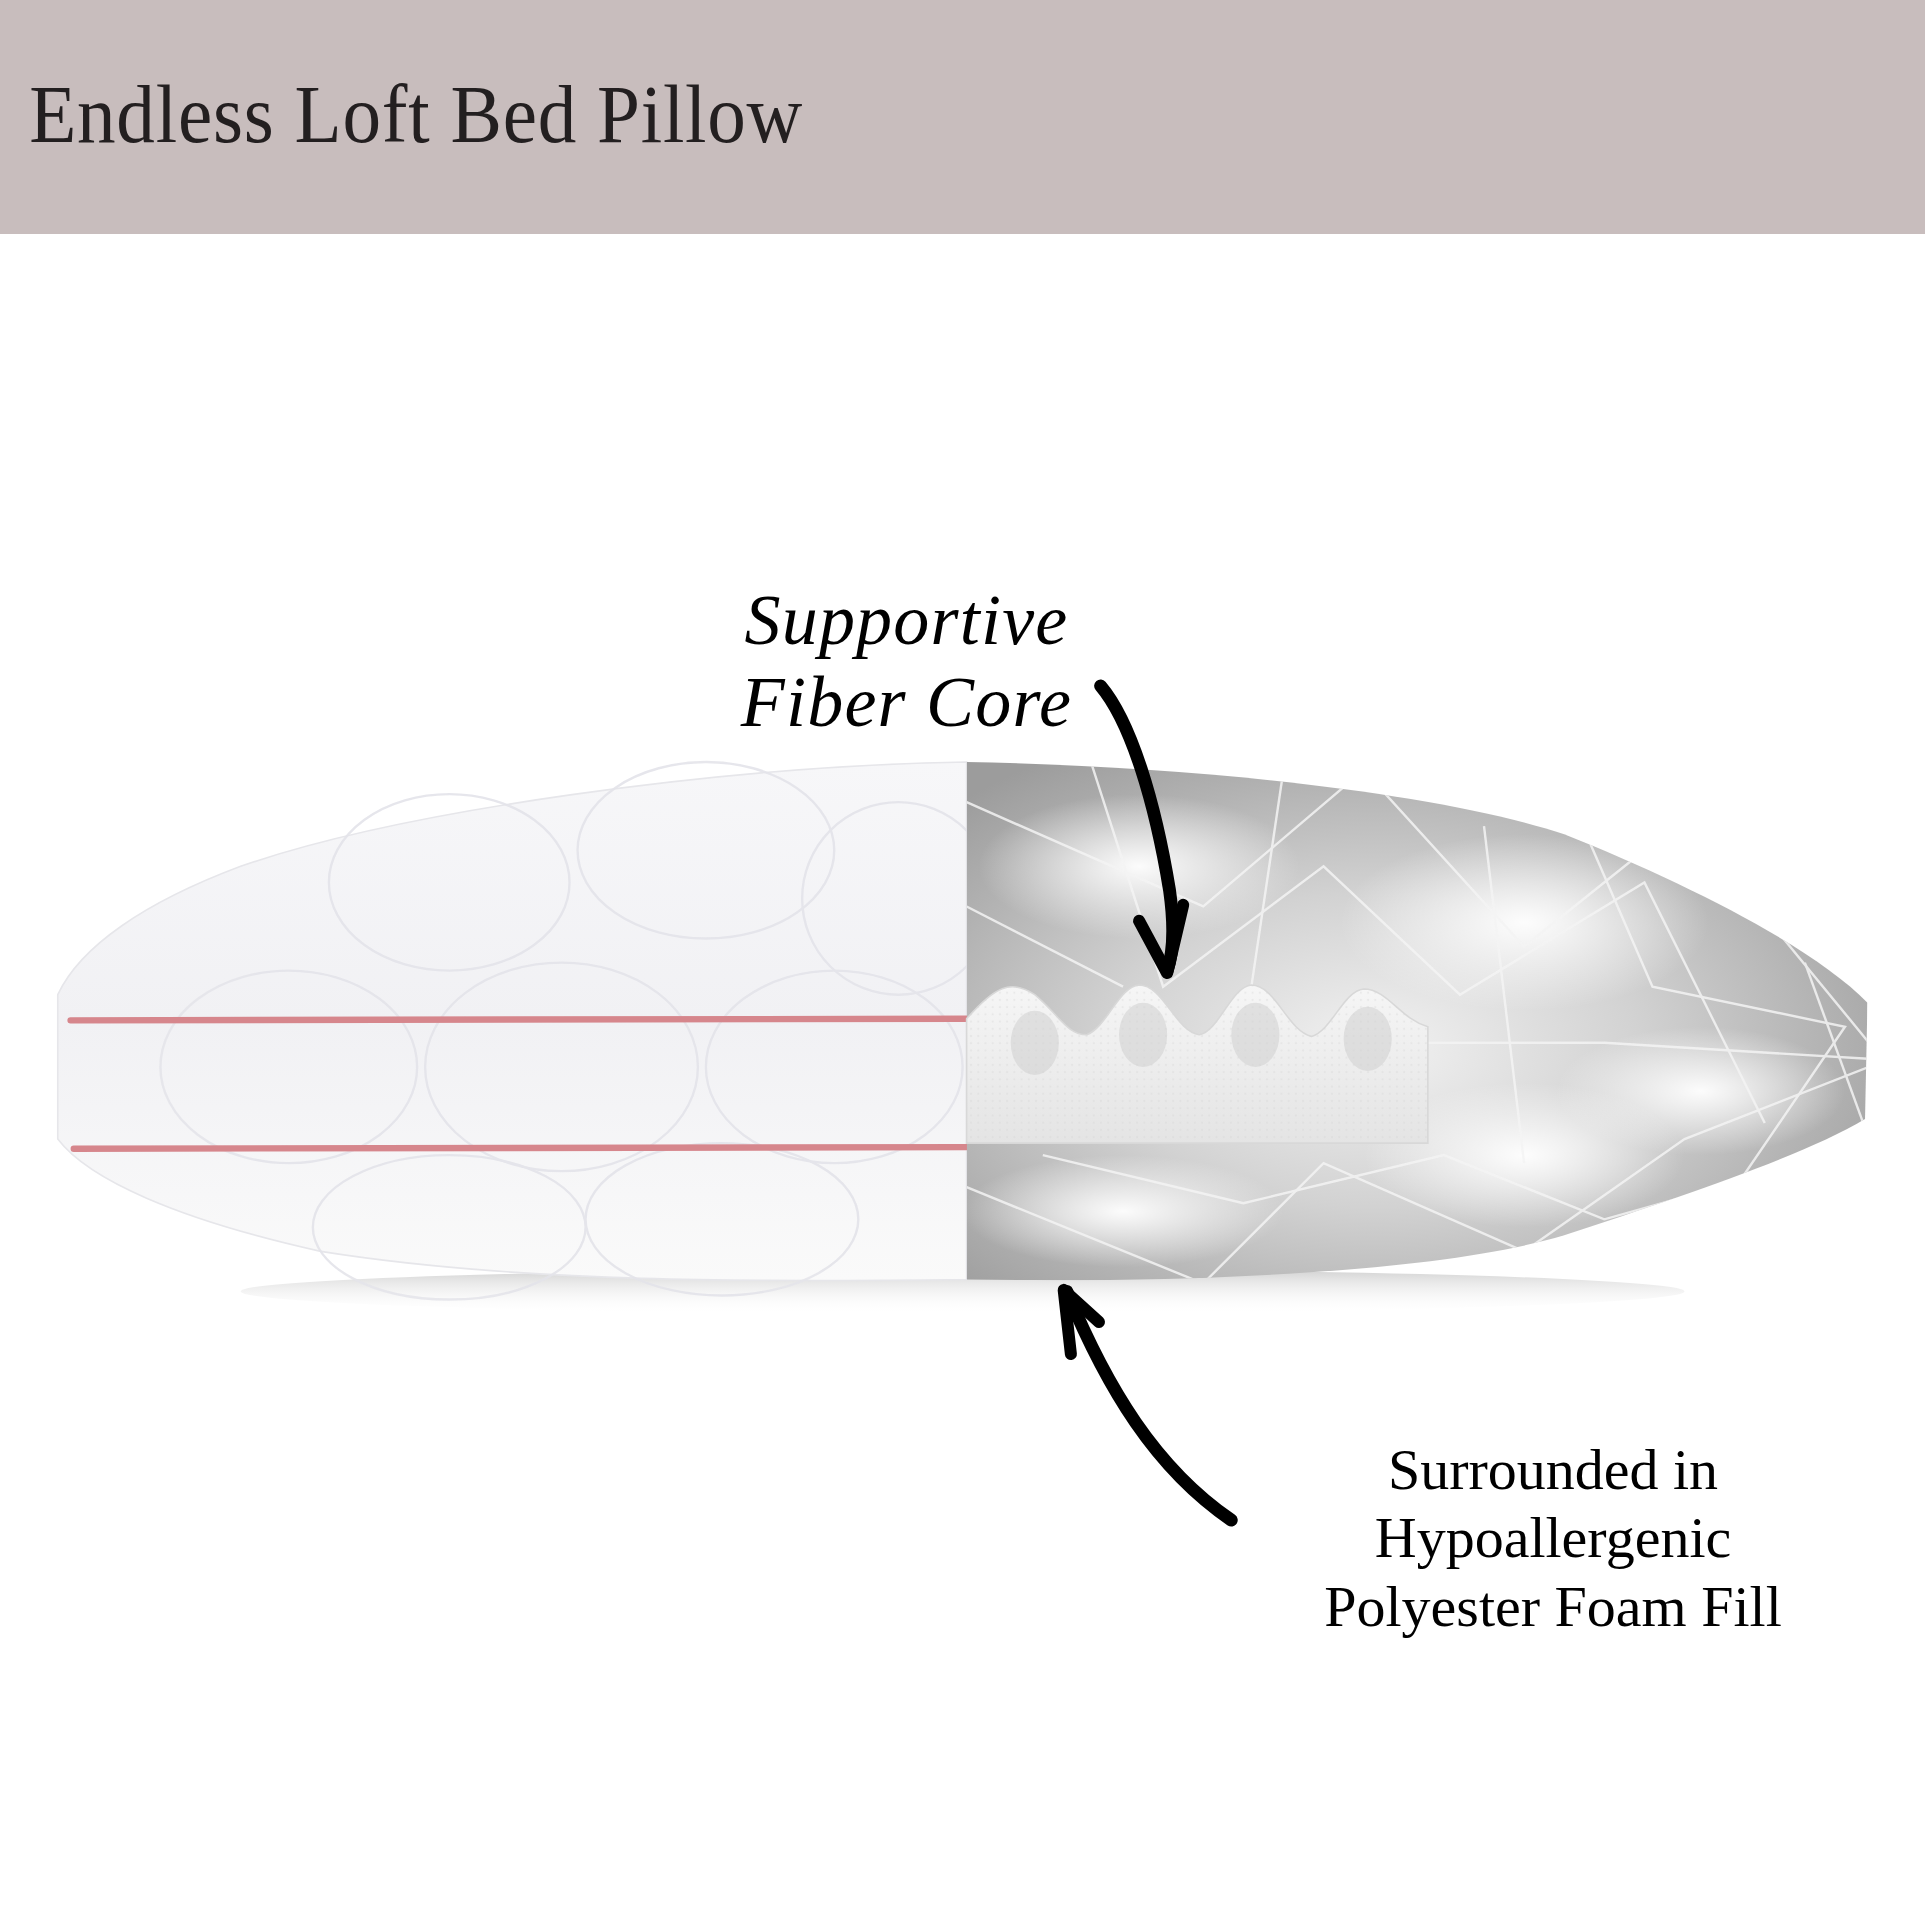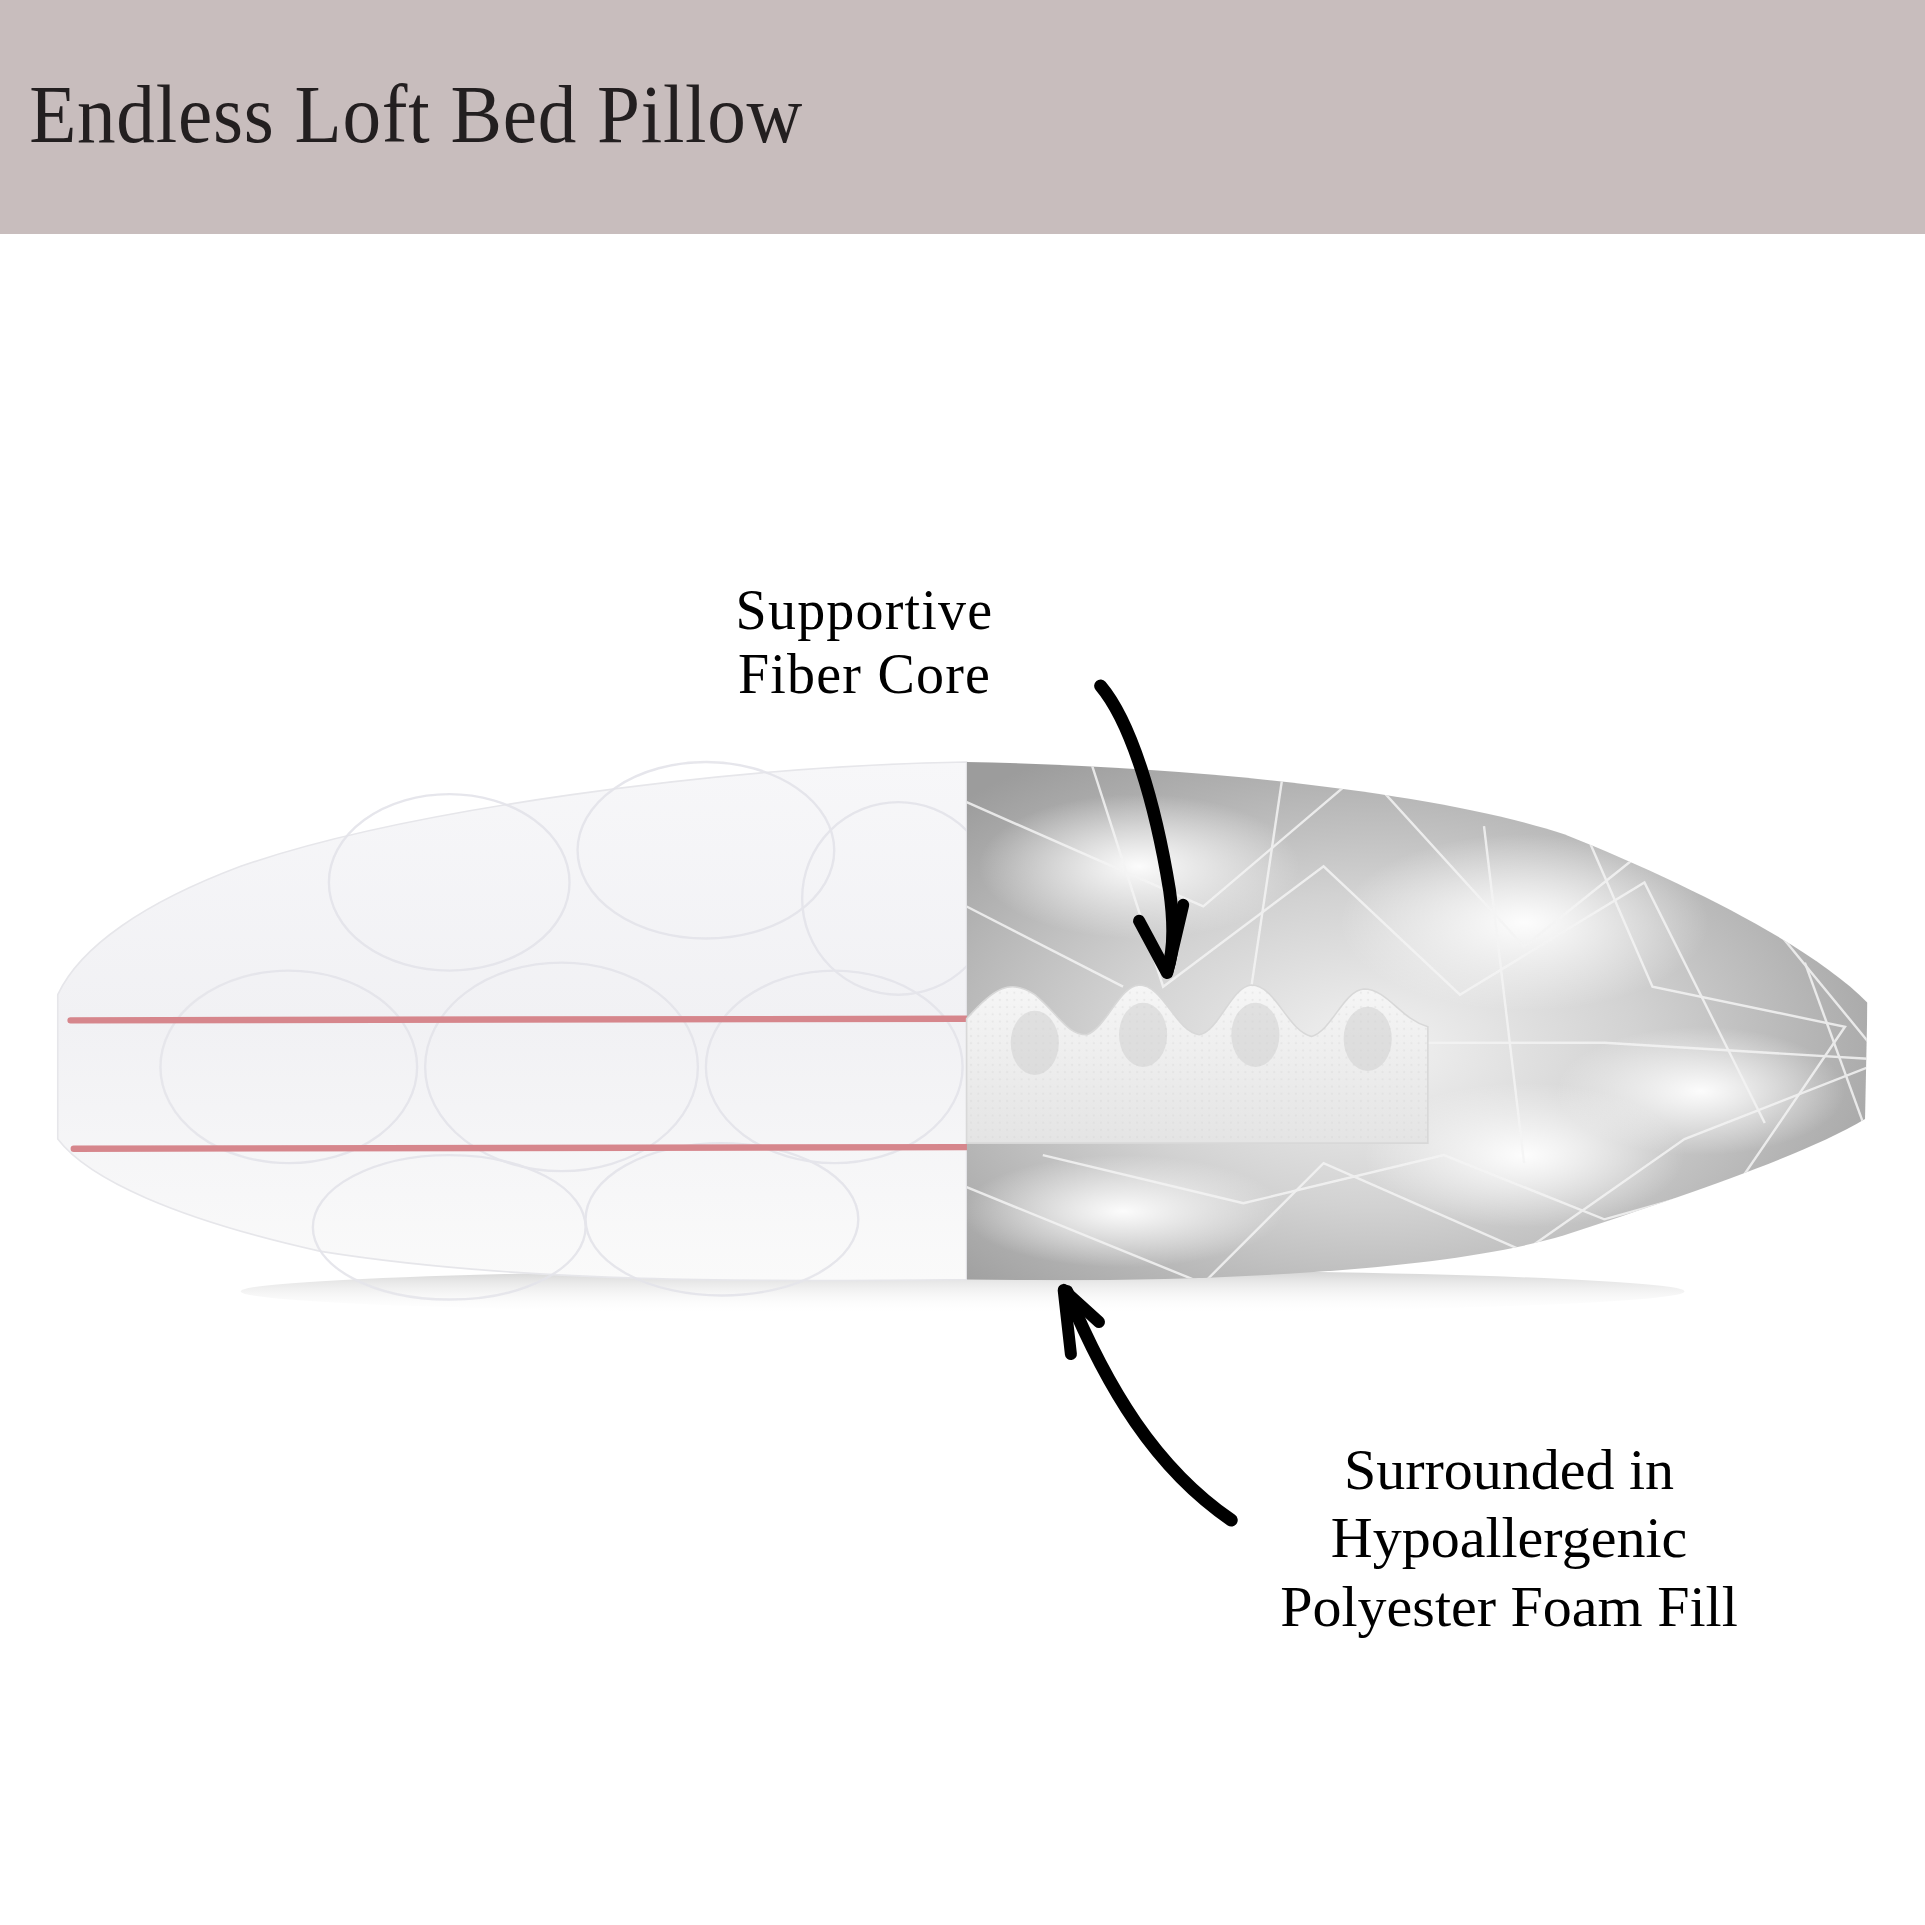--- a/index.html
+++ b/index.html
@@ -1,22 +1,22 @@
 <!DOCTYPE html>
 <html style="font-size:13px"><head>
 <meta charset="utf-8">
 <style>
   html, body { margin: 0; padding: 0; background: #ffffff; }
   body { width: 1926px; height: 1926px; position: relative; overflow: hidden; font-family: "Liberation Serif", "DejaVu Serif", serif; }
   .banner { position: absolute; left: 0; top: 0; width: 1926px; height: 234px; background: #c8bdbd; display: flex; align-items: center; }
   .banner-title { font-family: "Liberation Serif", serif; font-size: 83px; color: #231f20; letter-spacing: 0.8px; transform: scaleX(0.93); margin-top: -6.4px; }
   .diagram { position: absolute; left: 0; top: 0; width: 1926px; height: 1926px; }
   .label { position: absolute; text-align: center; color: #000; font-family: "Liberation Serif", serif; line-height: 1.14; }
-  .label-foam { left: 664px; top: 579px; width: 401px; font-size: 56px; letter-spacing: 1.2px; }
-  .label-fill { left: 1204px; top: 1436px; width: 610px; font-size: 58px; line-height: 1.18; }
+  .label-foam { left: 706px; top: 579px; width: 401px; font-size: 72px; letter-spacing: 1.2px; font-style: italic; }
+  .label-fill { left: 1248px; top: 1436px; width: 610px; font-size: 58px; line-height: 1.18; }
   .label div { white-space: nowrap; }
 </style>
 </head>
 <body>
 
 <div class="banner">
   <span class="banner-title">Endless Loft Bed Pillow</span>
 </div>
 
 <svg class="diagram" width="1926" height="1926" viewBox="0 0 2401 2401" xmlns="http://www.w3.org/2000/svg">

